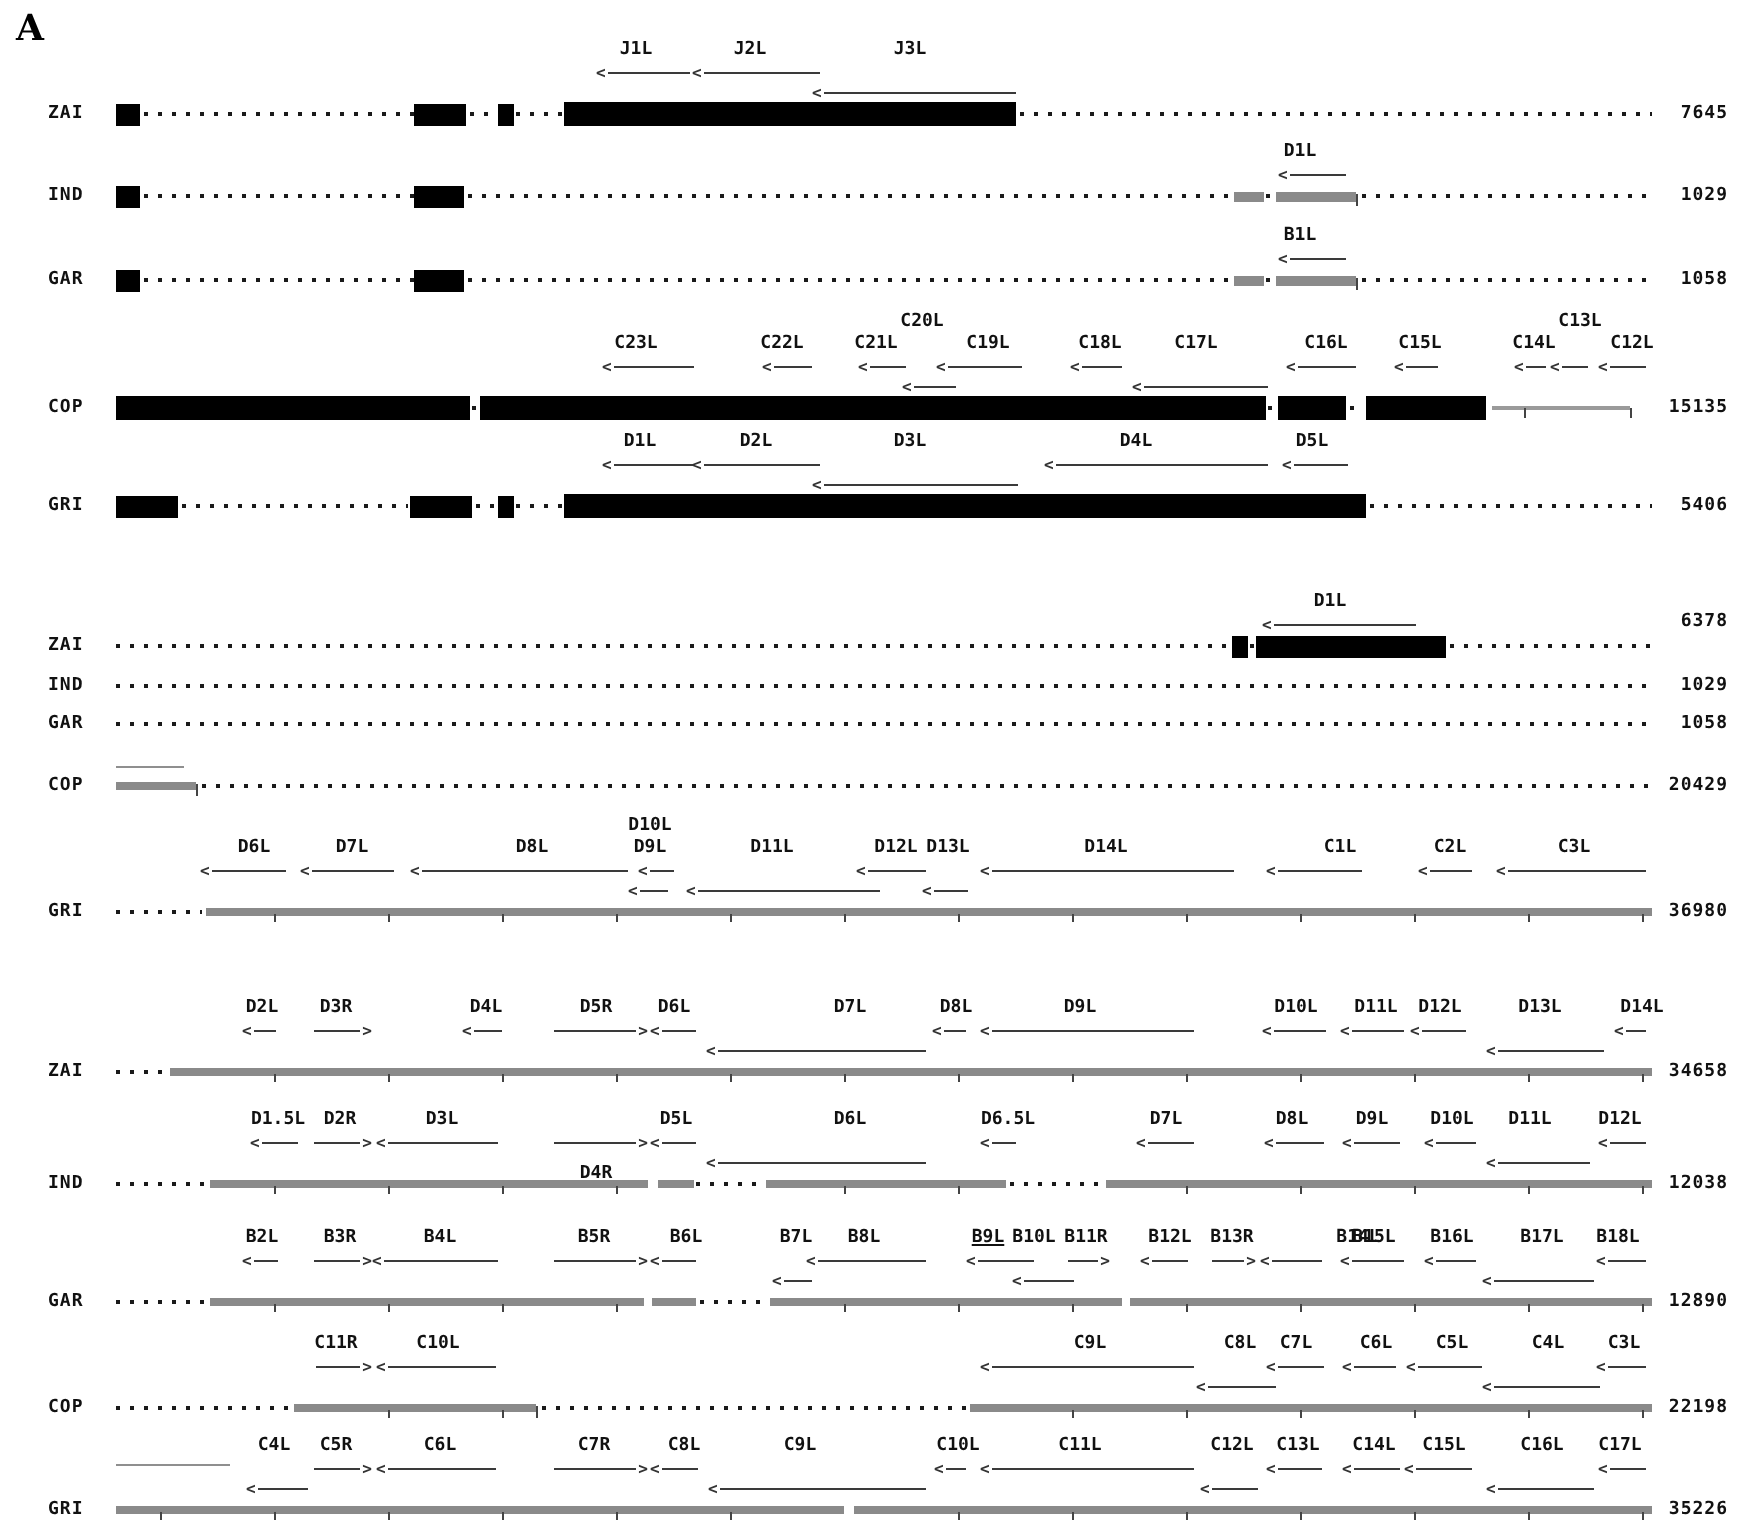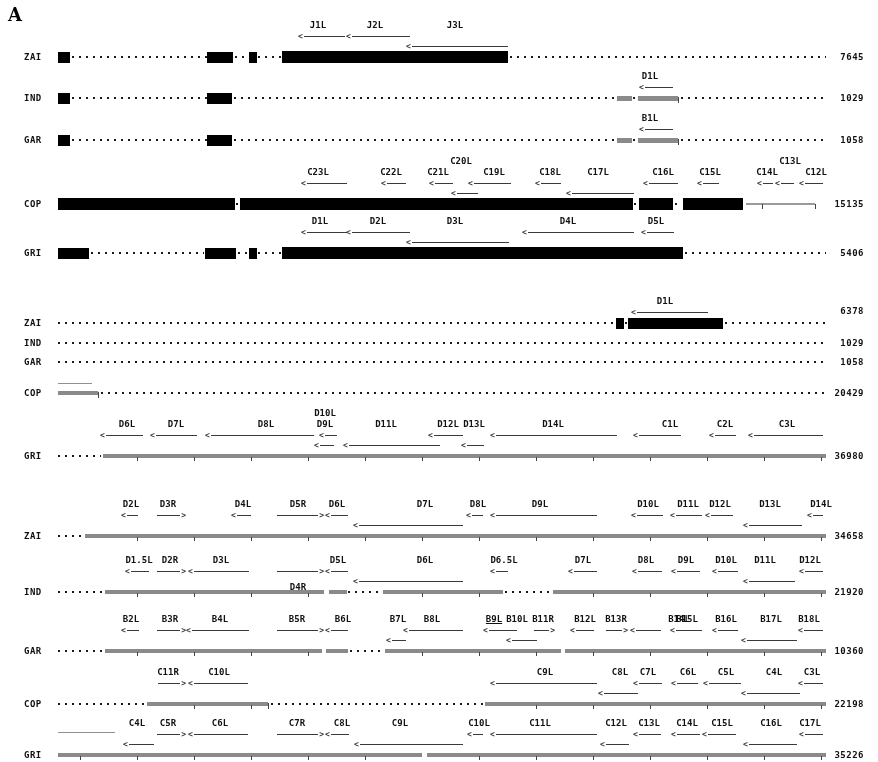--- a/index.html
+++ b/index.html
@@ -365,21 +365,21 @@
     <div class="abs " style="left: 745px; top: 526px; width: 57px; height: 0px;">
       <div class="aline" style="left: 4px; right: 0px;"></div>
       <div class="ahead" style="left: -2px;">&lt;</div>
     </div>
     <div class="abs glabel" style="left: 821px; top: 499px;">D14L</div>
     <div class="abs " style="left: 809px; top: 516px; width: 14px; height: 0px;">
       <div class="aline" style="left: 4px; right: 0px;"></div>
       <div class="ahead" style="left: -2px;">&lt;</div>
     </div>
     <div class="abs rlabel" style="left: 24px; top: 587px;">IND</div>
-    <div class="abs rnum" style="left: 818px; top: 587px; width: 46px;">21920</div>
+    <div class="abs rnum" style="left: 818px; top: 587px; width: 46px;">12038</div>
     <div class="abs dots" style="left: 58px; top: 591px; width: 45px;"></div>
     <div class="abs bar-gray" style="left: 105px; top: 590px; width: 219px; height: 4px;"></div>
     <div class="abs tick" style="left: 137px; top: 593px; height: 4px;"></div>
     <div class="abs tick" style="left: 194px; top: 593px; height: 4px;"></div>
     <div class="abs tick" style="left: 251px; top: 593px; height: 4px;"></div>
     <div class="abs tick" style="left: 308px; top: 593px; height: 4px;"></div>
     <div class="abs bar-gray" style="left: 329px; top: 590px; width: 18px; height: 4px;"></div>
     <div class="abs dots" style="left: 348px; top: 591px; width: 33px;"></div>
     <div class="abs bar-gray" style="left: 383px; top: 590px; width: 120px; height: 4px;"></div>
     <div class="abs tick" style="left: 422px; top: 593px; height: 4px;"></div>
@@ -450,21 +450,21 @@
     <div class="abs " style="left: 745px; top: 582px; width: 50px; height: 0px;">
       <div class="aline" style="left: 4px; right: 0px;"></div>
       <div class="ahead" style="left: -2px;">&lt;</div>
     </div>
     <div class="abs glabel" style="left: 810px; top: 555px;">D12L</div>
     <div class="abs " style="left: 801px; top: 572px; width: 22px; height: 0px;">
       <div class="aline" style="left: 4px; right: 0px;"></div>
       <div class="ahead" style="left: -2px;">&lt;</div>
     </div>
     <div class="abs rlabel" style="left: 24px; top: 646px;">GAR</div>
-    <div class="abs rnum" style="left: 818px; top: 646px; width: 46px;">10360</div>
+    <div class="abs rnum" style="left: 818px; top: 646px; width: 46px;">12890</div>
     <div class="abs dots" style="left: 58px; top: 650px; width: 45px;"></div>
     <div class="abs bar-gray" style="left: 105px; top: 649px; width: 217px; height: 4px;"></div>
     <div class="abs tick" style="left: 137px; top: 652px; height: 4px;"></div>
     <div class="abs tick" style="left: 194px; top: 652px; height: 4px;"></div>
     <div class="abs tick" style="left: 251px; top: 652px; height: 4px;"></div>
     <div class="abs tick" style="left: 308px; top: 652px; height: 4px;"></div>
     <div class="abs bar-gray" style="left: 326px; top: 649px; width: 22px; height: 4px;"></div>
     <div class="abs dots" style="left: 350px; top: 650px; width: 33px;"></div>
     <div class="abs bar-gray" style="left: 385px; top: 649px; width: 176px; height: 4px;"></div>
     <div class="abs tick" style="left: 422px; top: 652px; height: 4px;"></div>

